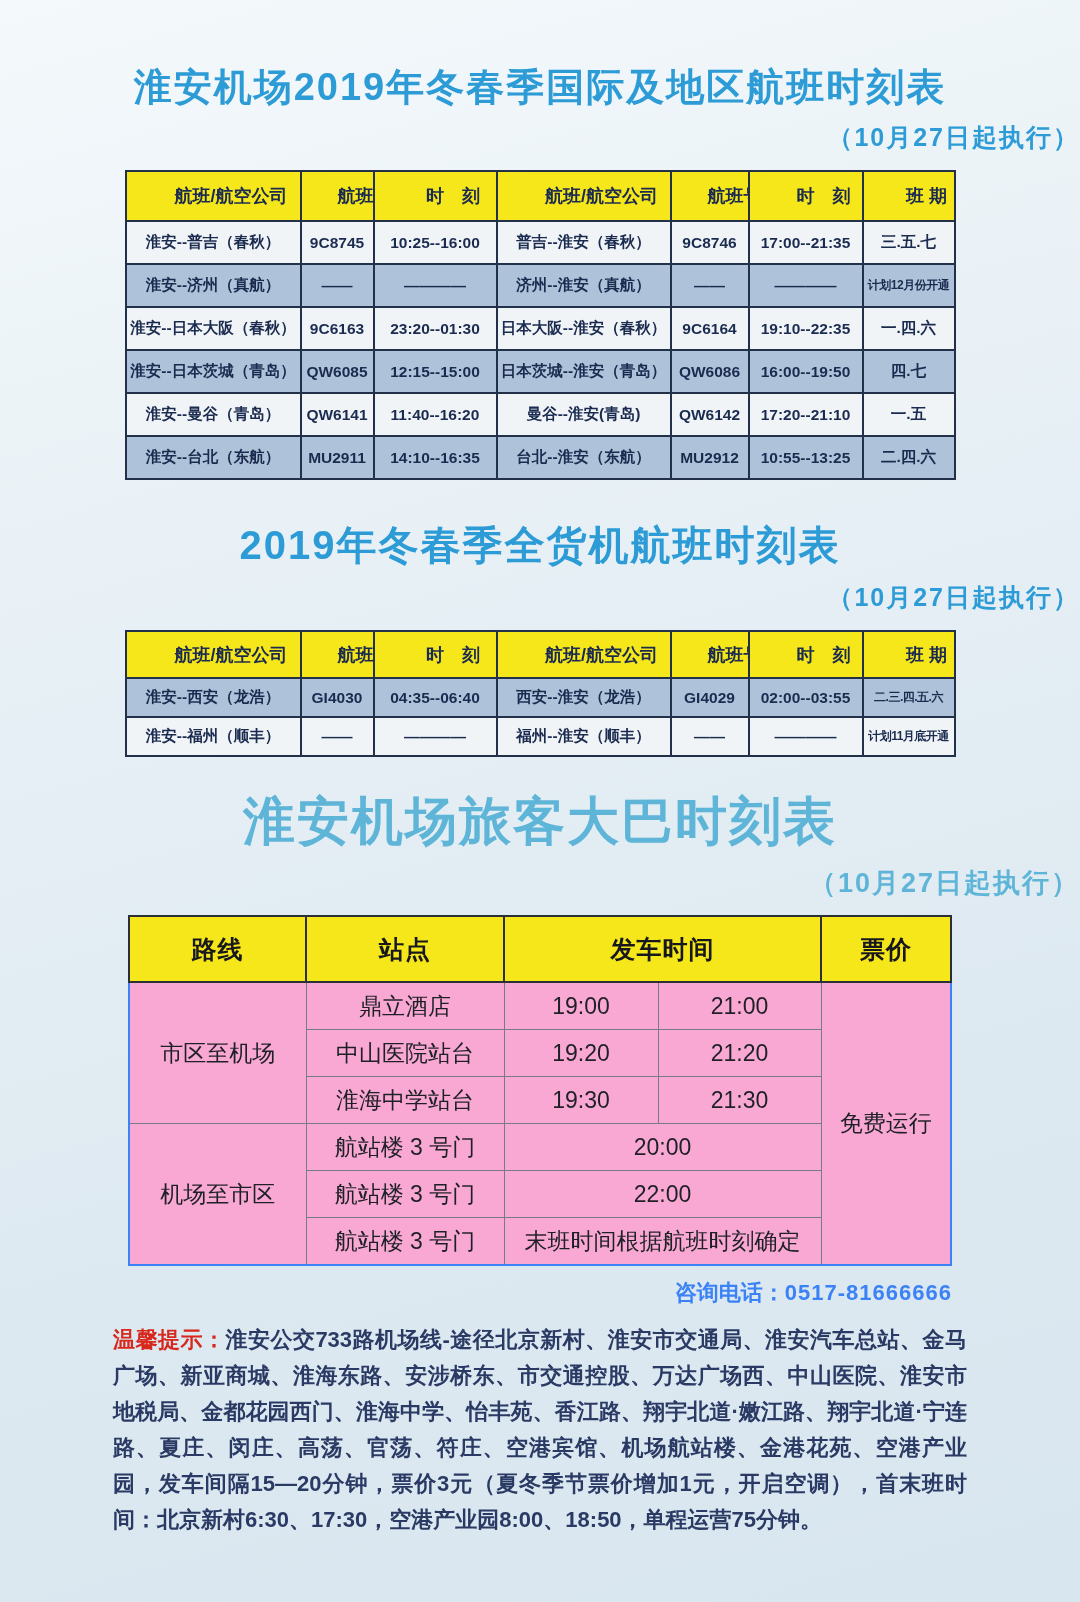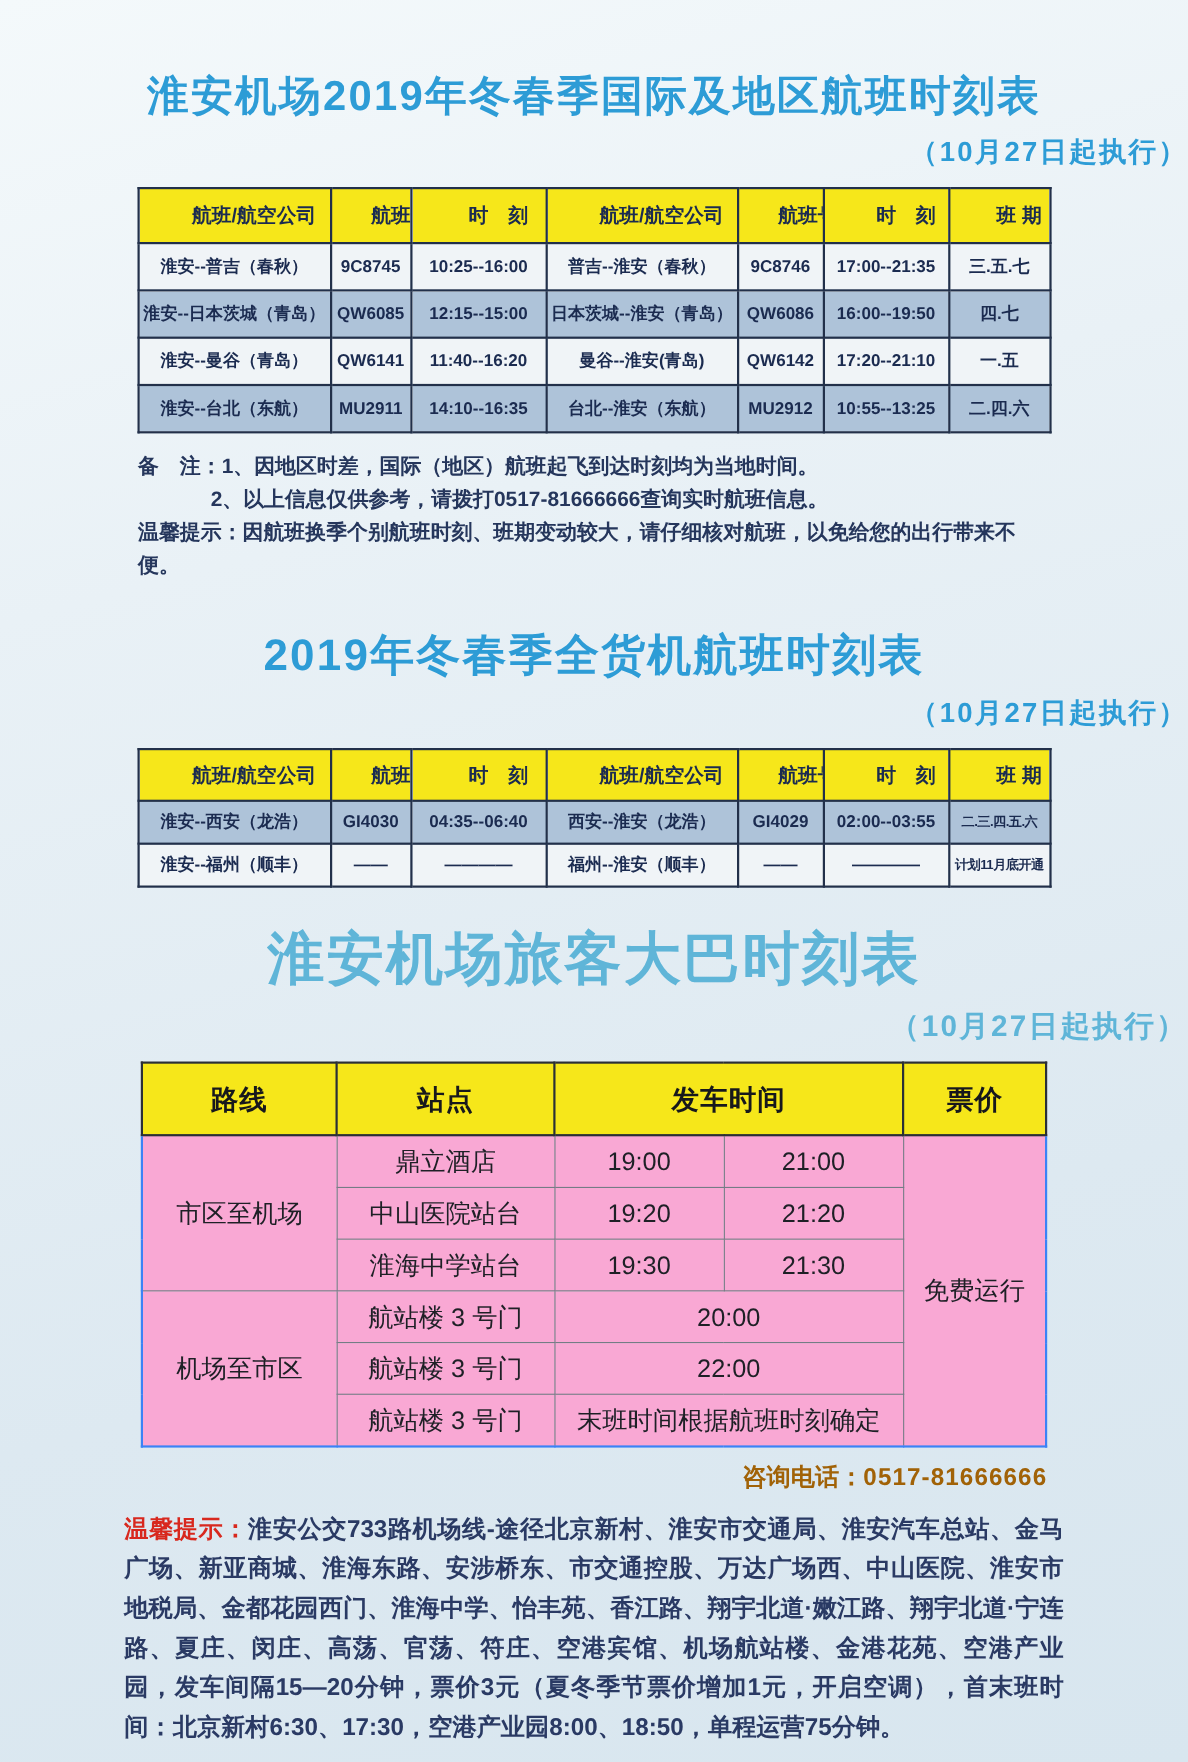--- a/index.html
+++ b/index.html
@@ -41,21 +41,21 @@
   .bus-table{ width:822px;margin:14px auto 0;border:2px solid #3b82f6;background:#eef3f6; }
   .bus-table th{
     background:#f6e71a;border:2px solid #2b2f36;height:62px;
     font-size:25px;color:#17181c;font-weight:700;letter-spacing:1px;
   }
   .bus-table td{
     border:1px solid #757c85;height:44px;text-align:center;vertical-align:middle;
     font-size:23px;color:#1e2026;background:#f9a8d4;font-weight:500;white-space:pre;
   }
 
-  .hotline{ width:824px;margin:12px auto 0;text-align:right;font-size:22px;font-weight:700;color:#a16207; }
+  .hotline{ width:824px;margin:12px auto 0;text-align:right;font-size:22px;font-weight:700;color:#3b82f6; }
   .hotline .num{ letter-spacing:1px; }
 
   .tips{ width:854px;margin:14px auto 0;font-size:22px;line-height:36px;font-weight:600;color:#2a3a64;text-align:justify; }
   .tips .label{ color:#d8281e;font-weight:800; }
 </style>
 </head>
 <body>
 
 <div class="page">
 
@@ -87,20 +87,38 @@
       <tr>
         <td>淮安--普吉（春秋）</td>
         <td>9C8745</td>
         <td>10:25--16:00</td>
         <td>普吉--淮安（春秋）</td>
         <td>9C8746</td>
         <td>17:00--21:35</td>
         <td>三.五.七</td>
       </tr>
       <tr class="alt">
+        <td>淮安--济州（真航）</td>
+        <td>——</td>
+        <td>————</td>
+        <td>济州--淮安（真航）</td>
+        <td>——</td>
+        <td>————</td>
+        <td class="small">计划12月份开通</td>
+      </tr>
+      <tr>
+        <td>淮安--日本大阪（春秋）</td>
+        <td>9C6163</td>
+        <td>23:20--01:30</td>
+        <td>日本大阪--淮安（春秋）</td>
+        <td>9C6164</td>
+        <td>19:10--22:35</td>
+        <td>一.四.六</td>
+      </tr>
+      <tr class="alt">
         <td>淮安--日本茨城（青岛）</td>
         <td>QW6085</td>
         <td>12:15--15:00</td>
         <td>日本茨城--淮安（青岛）</td>
         <td>QW6086</td>
         <td>16:00--19:50</td>
         <td>四.七</td>
       </tr>
       <tr>
         <td>淮安--曼谷（青岛）</td>
@@ -116,25 +134,20 @@
         <td>MU2911</td>
         <td>14:10--16:35</td>
         <td>台北--淮安（东航）</td>
         <td>MU2912</td>
         <td>10:55--13:25</td>
         <td>二.四.六</td>
       </tr>
     </tbody>
   </table>
 
-  <div class="notes">
-    <div><span>备　注：</span><span>1、因地区时差，国际（地区）航班起飞到达时刻均为当地时间。</span></div>
-    <div class="indent">2、以上信息仅供参考，请拨打0517-81666666查询实时航班信息。</div>
-    <div>温馨提示：因航班换季个别航班时刻、班期变动较大，请仔细核对航班，以免给您的出行带来不便。</div>
-  </div>
 
   <h2 class="title title2">2019年冬春季全货机航班时刻表</h2>
   <div class="subtitle">（10月27日起执行）</div>
 
   <table class="flight-table cargo-table">
     <colgroup>
       <col style="width:175px">
         <col style="width:73px">
         <col style="width:123px">
       <col style="width:174px">

